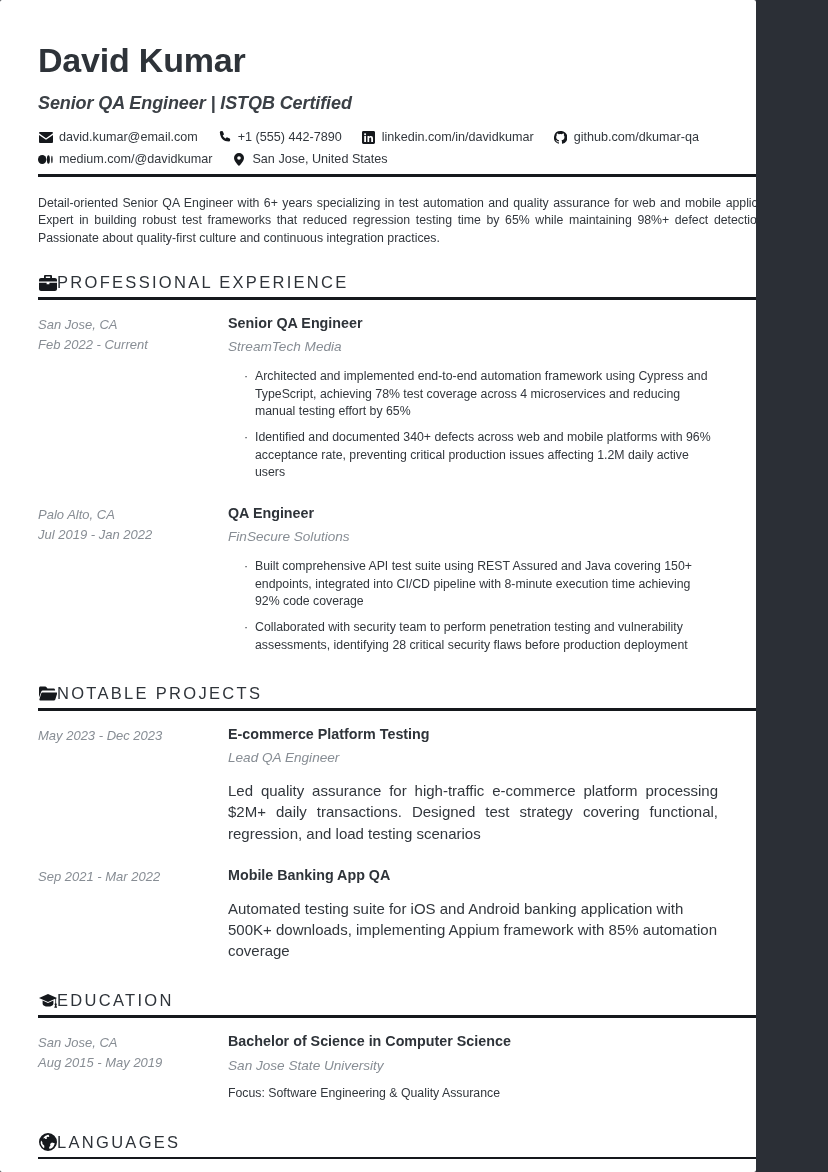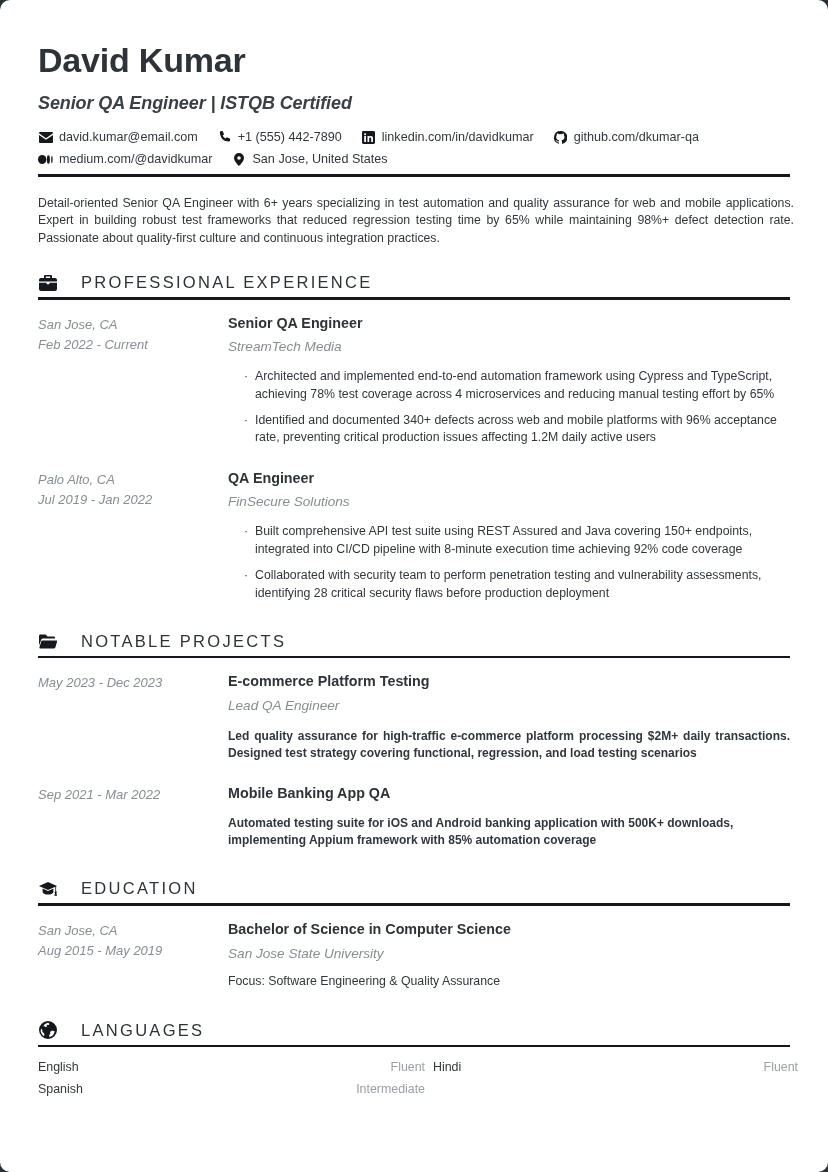--- a/index.html
+++ b/index.html
@@ -10,24 +10,24 @@
   }
 
   body {
     background: #2b2f36;
     font-family: "Liberation Sans", sans-serif;
     -webkit-font-smoothing: antialiased;
   }
 
   .page {
     position: relative;
-    width: 828px;
+    width: 756px;
     height: 1172px;
     background: #ffffff;
-    border-radius: 10px;
+    border-radius: 2px;
     overflow: hidden;
     padding: 34px 38px 0 38px;
   }
 
   
   .name {
     font-size: 34px;
     font-weight: bold;
     color: #2e3339;
     letter-spacing: -0.2px;
@@ -93,21 +93,21 @@
     width: 756px;
     text-align: justify;
   }
 
   
   .section { margin-top: 26px; }
 
   .section-head {
     display: flex;
     align-items: center;
-    gap: 24px;
+    gap: 0;
     padding-bottom: 5px;
   }
 
   .section-head .sic {
     display: inline-flex;
     align-items: center;
     justify-content: center;
     width: 19px;
     height: 19px;
     color: #15181c;
@@ -182,25 +182,24 @@
   .bullet .dot {
     flex: 0 0 auto;
     width: 11px;
     color: #32373d;
   }
 
   .bullet .btxt { flex: 1 1 auto; }
 
   .desc {
     margin-top: 13px;
-    font-size: 12px;
+    font-size: 15px;
     line-height: 1.42;
     color: #32373d;
     text-align: justify;
-    font-weight: bold;
   }
 
   .desc.plain { text-align: left; }
 
   .note {
     margin-top: 11px;
     font-size: 12.3px;
     line-height: 1.42;
     color: #32373d;
   }

